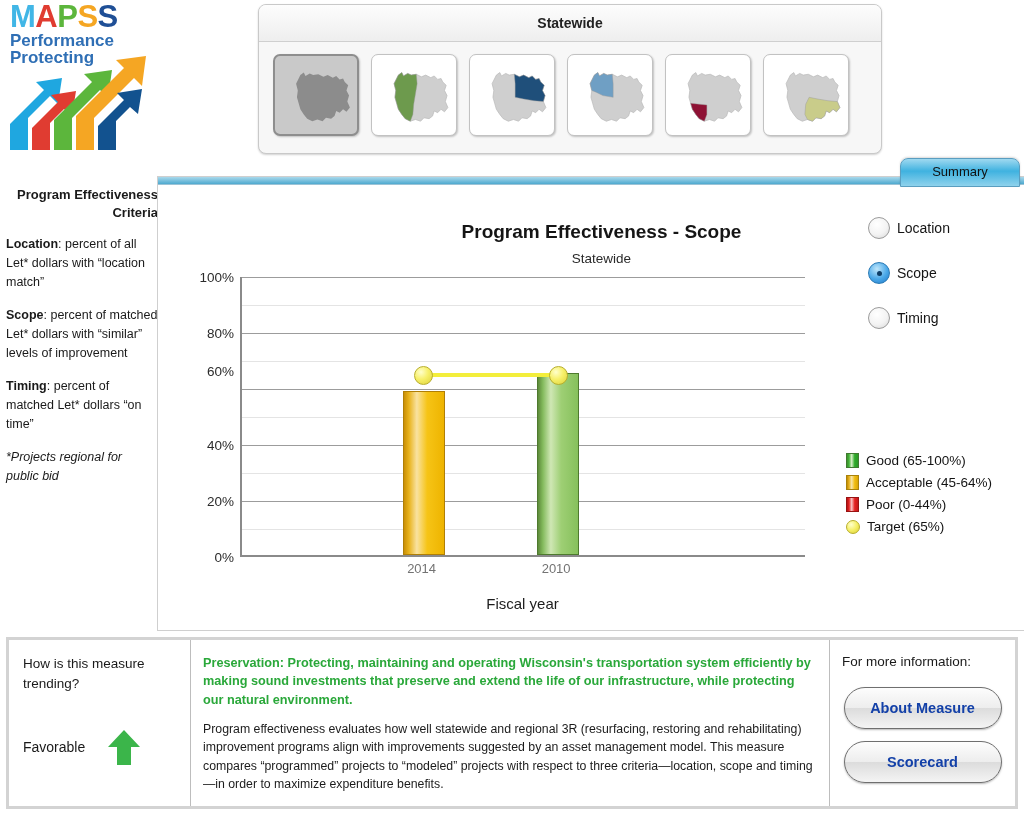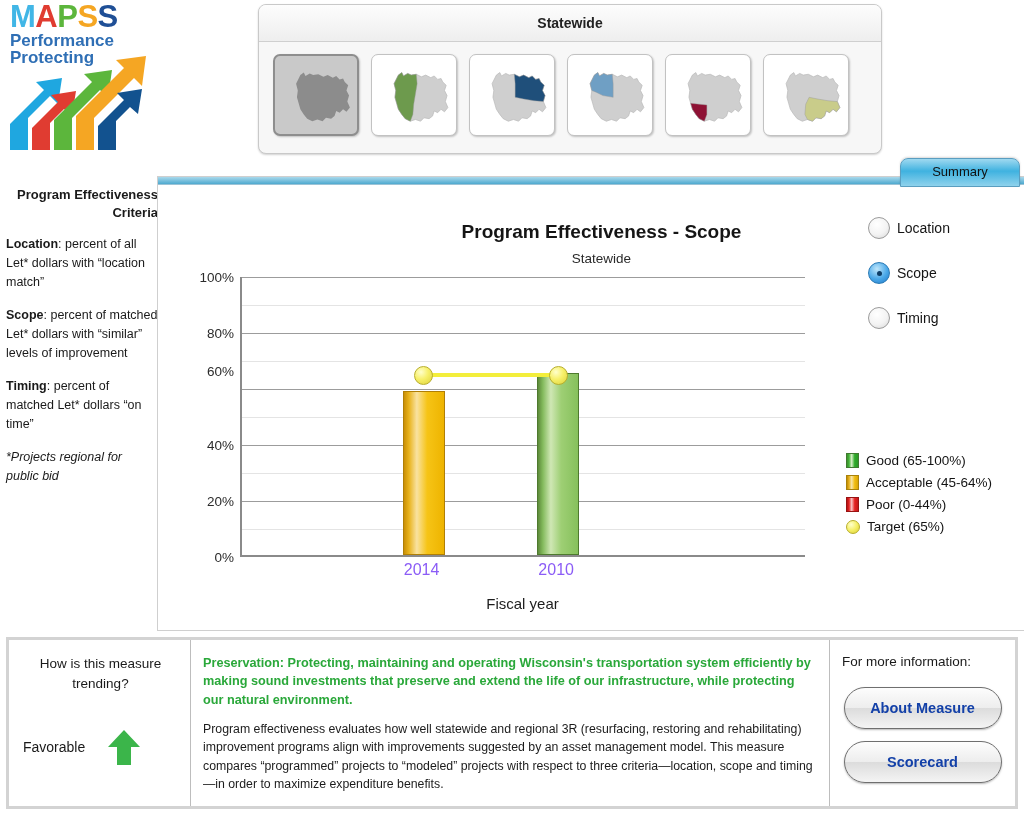--- a/index.html
+++ b/index.html
@@ -110,21 +110,21 @@
     background:linear-gradient(to right,#c98f06 0%,#e8b21a 12%,#f9e2a0 32%,#f6c416 58%,#eeb400 100%);
     border:1px solid #b07f05;
   }
   .target-line{position:absolute;height:4px;background:#f3ee3b;border-radius:2px;}
   .target-dot{
     position:absolute;width:19px;height:19px;border-radius:50%;
     background:radial-gradient(circle at 35% 30%,#ffffcc 0%,#f7f06a 45%,#ddd23a 100%);
     border:1px solid #b8ae2c;box-sizing:border-box;
   }
   .xlabels{position:absolute;left:52px;top:284px;width:565px;height:22px;}
-  .xlabels div{position:absolute;font-size:16px;color:#8b5cf6;transform:translateX(-50%);}
+  .xlabels div{position:absolute;font-size:13px;color:#737373;transform:translateX(-50%);}
   .xaxis-title{
     position:absolute;left:52px;top:318px;width:565px;text-align:center;
     font-size:15px;color:#1d1d1d;
   }
 
   
   .radios{position:absolute;left:710px;top:40px;width:140px;}
   .radio-row{display:flex;align-items:center;margin-bottom:23px;}
   .radio{
     width:22px;height:22px;border-radius:50%;margin-right:7px;flex:none;
@@ -155,21 +155,21 @@
     border:1px solid #b8ae2c;
   }
   .legend-label{font-size:13.5px;color:#141414;white-space:nowrap;}
 
   
   .bottom{
     position:absolute;left:6px;top:637px;width:1012px;height:172px;
     border:3px solid #d3d3d3;background:#ffffff;box-sizing:border-box;display:flex;
   }
   .b-left{width:182px;border-right:1px solid #bdbdbd;box-sizing:border-box;padding:14px 12px 0 14px;position:relative;}
-  .b-left .q{font-size:13.5px;line-height:1.45;text-align:center;}
+  .b-left .q{font-size:13.5px;line-height:1.45;}
   .b-trend{position:absolute;left:14px;bottom:40px;display:flex;align-items:center;width:150px;}
   .b-trend .t-label{font-size:14px;margin-right:22px;}
   .b-mid{flex:1;padding:14px 16px 0 12px;box-sizing:border-box;}
   .goal{
     color:#2aa83a;font-weight:bold;font-size:12.7px;line-height:1.45;margin:0 0 11px 0;
   }
   .desc{font-size:12.3px;line-height:1.48;margin:0;color:#1c1c1c;}
   .b-right{
     width:186px;border-left:1px solid #bdbdbd;box-sizing:border-box;
     padding:14px 12px 0 12px;text-align:center;

